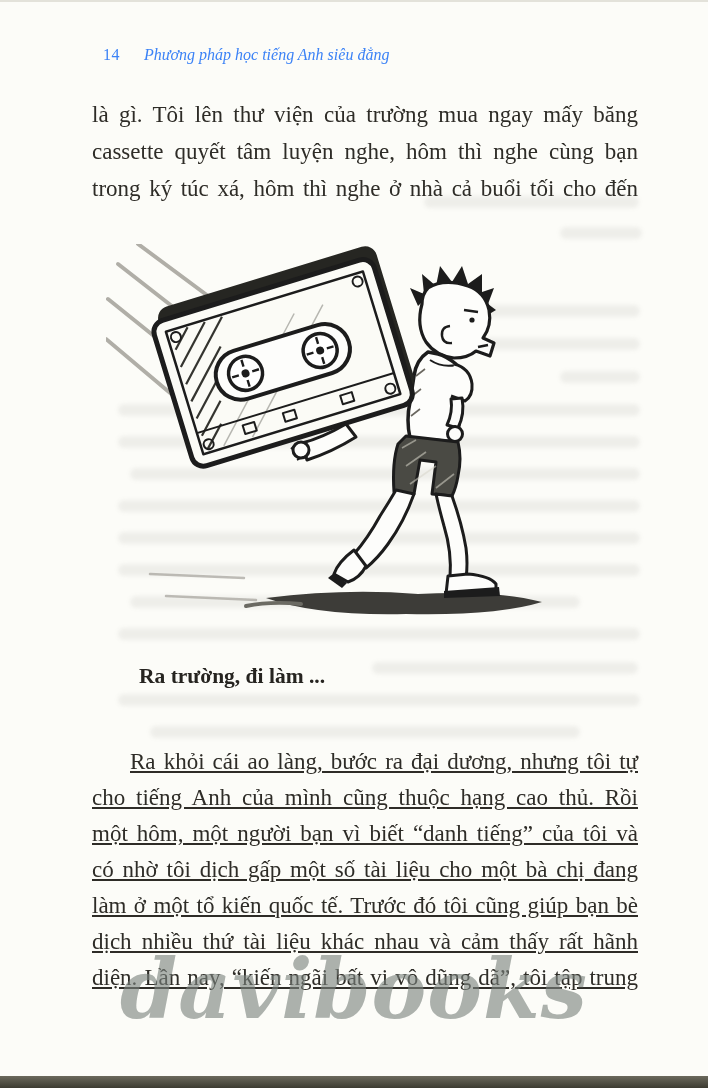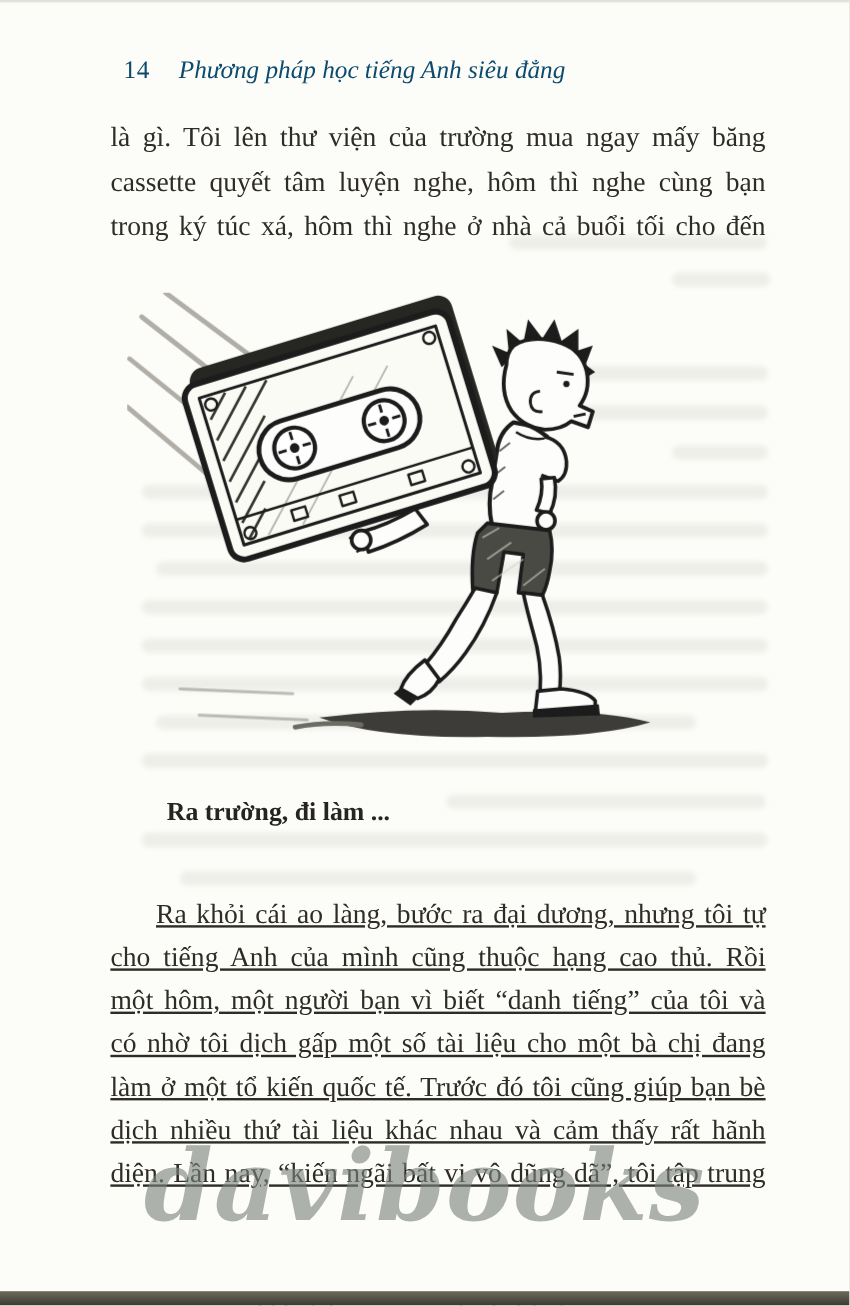--- a/index.html
+++ b/index.html
@@ -3,21 +3,21 @@
 <meta charset="utf-8">
 <style>
   html,body{margin:0;padding:0;background:#d9d9d4;}
   .page{
     position:relative;width:708px;height:1088px;margin:0 auto;
     background:#fcfcf8;overflow:hidden;
     font-family:"Liberation Serif", serif;color:#2e2c27;
   }
   .toprule{position:absolute;top:0;left:0;right:0;height:2px;background:#e3e2da;z-index:5;}
   
-  .hdr{position:absolute;top:46px;left:103px;z-index:3;font-size:21px;color:#0c4a6e;}
+  .hdr{position:absolute;top:46px;left:103px;z-index:3;font-size:16px;color:#3b82f6;}
   .hdr .num{display:inline-block;margin-right:24px;letter-spacing:.5px;}
   .hdr .title{font-style:italic;}
   
   .tb{position:absolute;left:92px;width:546px;z-index:3;font-size:23px;}
   .p1{top:96px;line-height:37px;}
   .p2{top:744px;line-height:36px;text-decoration:underline;}
   .jl{text-align:justify;text-align-last:justify;}
   .jl-end{text-align:justify;text-align-last:left;}
   .indent{text-indent:38px;}
   .heading{position:absolute;left:139px;top:652px;z-index:3;font-size:21.5px;font-weight:700;color:#262420;margin-top:12px;}

